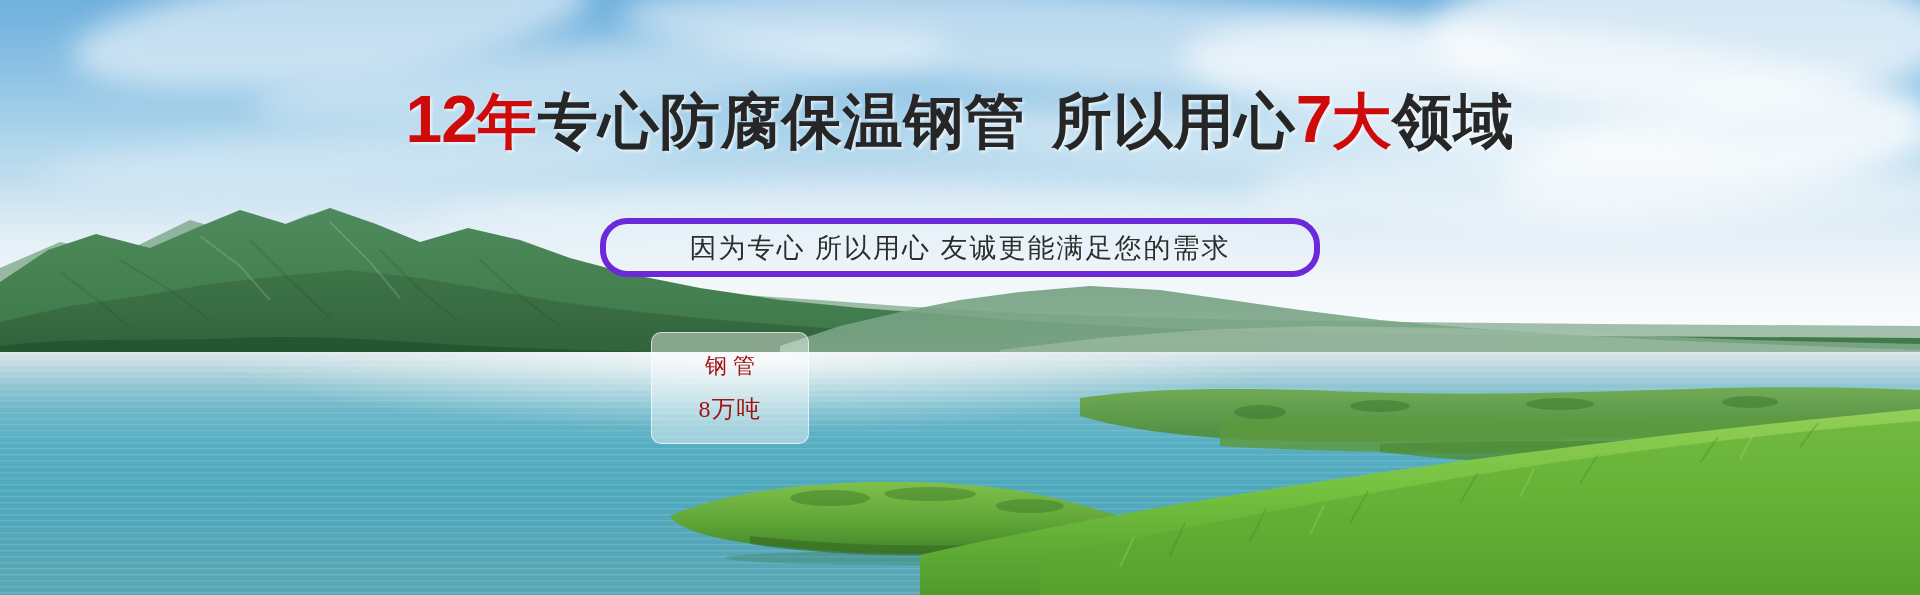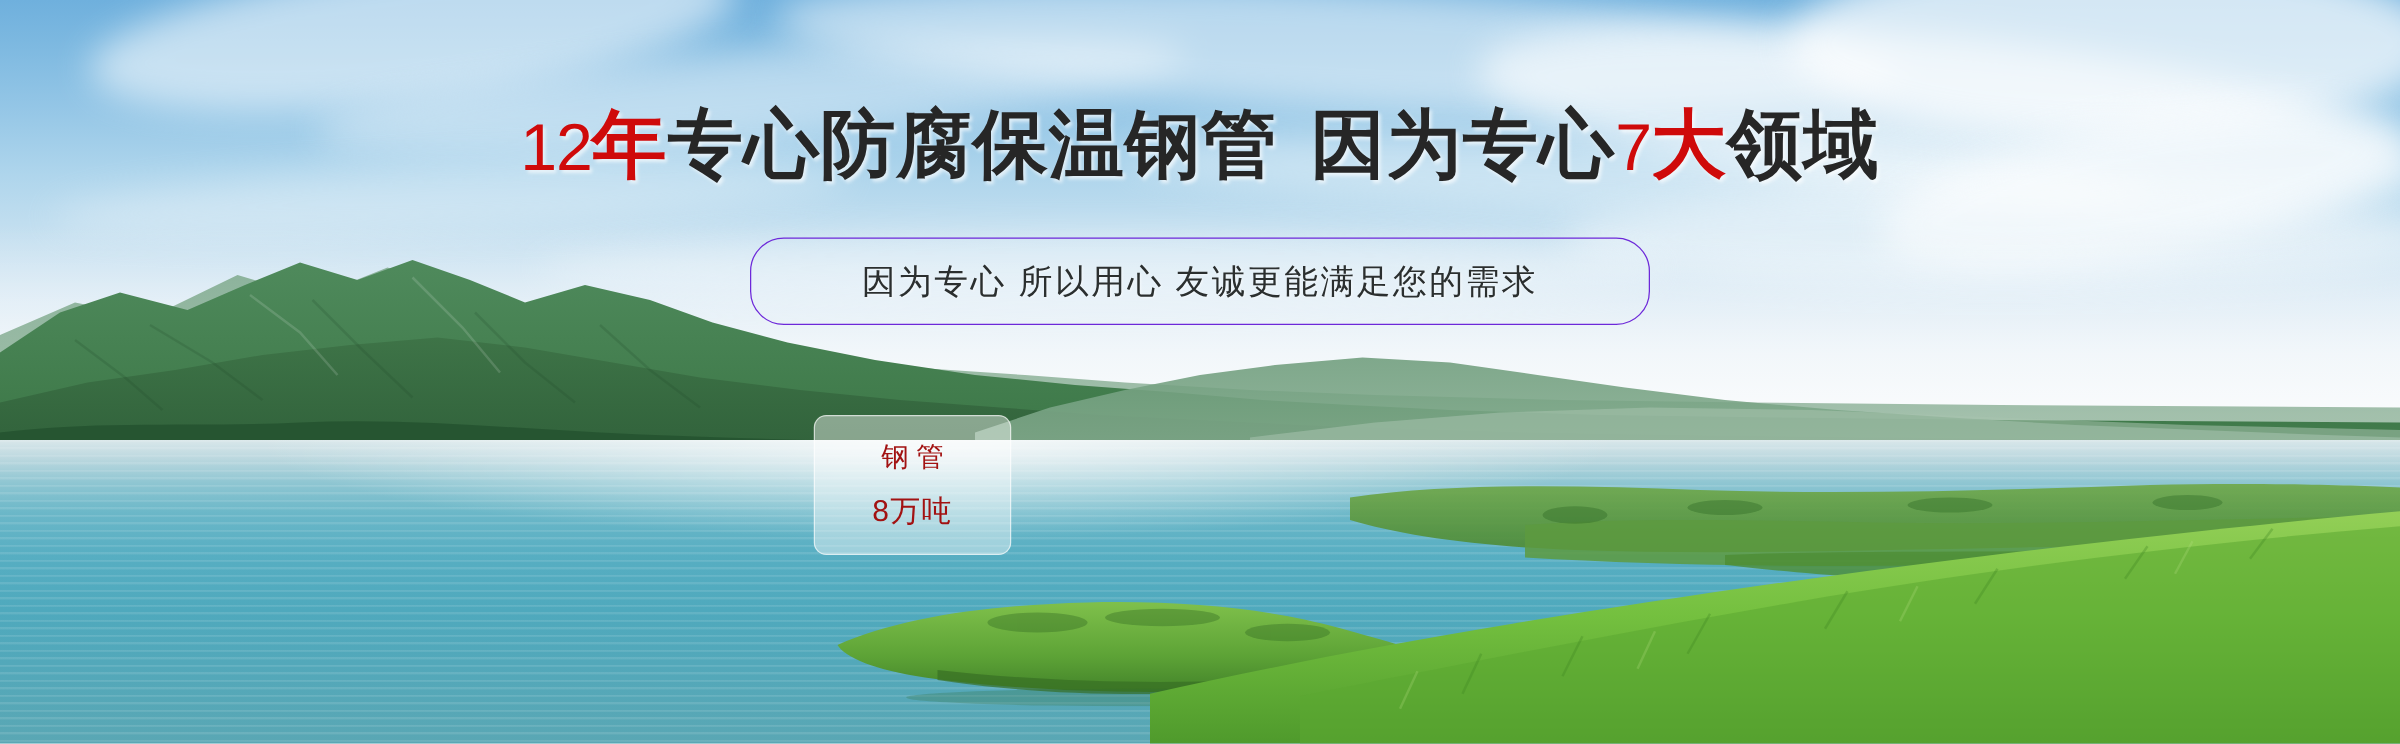--- a/index.html
+++ b/index.html
@@ -145,37 +145,37 @@
     line-height: 1;
     letter-spacing: 1px;
     white-space: nowrap;
     color: #262626;
     text-shadow: 2px 2px 3px rgba(255,255,255,.65);
   }
   .headline .red {
     color: #cf0a0a;
   }
   .headline .num {
-    font-size: 53px;
-    font-weight: normal;
+    font-size: 66px;
+    font-weight: bold;
     letter-spacing: -1px;
     margin-top: 34px;
   }
   .headline .gap {
     display: inline-block;
     width: 26px;
   }
 
   .subtitle-pill {
     position: absolute;
-    left: 600px; top: 190px;
+    left: 600px; top: 218px;
     width: 720px;
-    height: 70px;
+    height: 59px;
     box-sizing: border-box;
-    border: 1px solid #6d28d9;
+    border: 6px solid #6d28d9;
     border-radius: 27px;
     display: flex;
     align-items: center;
     justify-content: center;
     background: transparent;
   }
   .subtitle-text {
     font-size: 27px;
     color: #2b2f2f;
     letter-spacing: 2px;
@@ -208,21 +208,21 @@
     letter-spacing: 6px;
     text-indent: 6px;
     margin-bottom: 12px;
     white-space: nowrap;
   }
   .card-value {
     font-size: 24px;
     color: #a21212;
     letter-spacing: 1px;
     white-space: nowrap;
-    font-family: Liberation Sans, sans-serif;
+    font-family: Liberation Serif, serif;
   }
   .card-value sup {
     font-size: 14px;
     vertical-align: super;
   }
 </style>
 </head>
 <body>
 
 <div class="banner">
@@ -362,21 +362,21 @@
         <path d="M390,130 L404,100"></path>
         <path d="M600,92 L614,64"></path>
         <path d="M820,54 L834,28"></path>
       </g>
     </svg>
   </div>
 
   <div class="content">
 
     <div class="headline">
-      <span class="red num">12</span><span class="red">年</span><span>专心防腐保温钢管</span><span class="gap"></span><span>因为专心</span><span class="red num">7</span><span class="red">大</span><span>领域</span>
+      <span class="red num">12</span><span class="red">年</span><span>专心防腐保温钢管</span><span class="gap"></span><span>所以用心</span><span class="red num">7</span><span class="red">大</span><span>领域</span>
     </div>
 
     <div class="subtitle-pill">
       <span class="subtitle-text">因为专心 所以用心  友诚更能满足您的需求</span>
     </div>
 
     <div class="cards">
 
       <div class="card">
         <div class="card-title">钢管</div>

